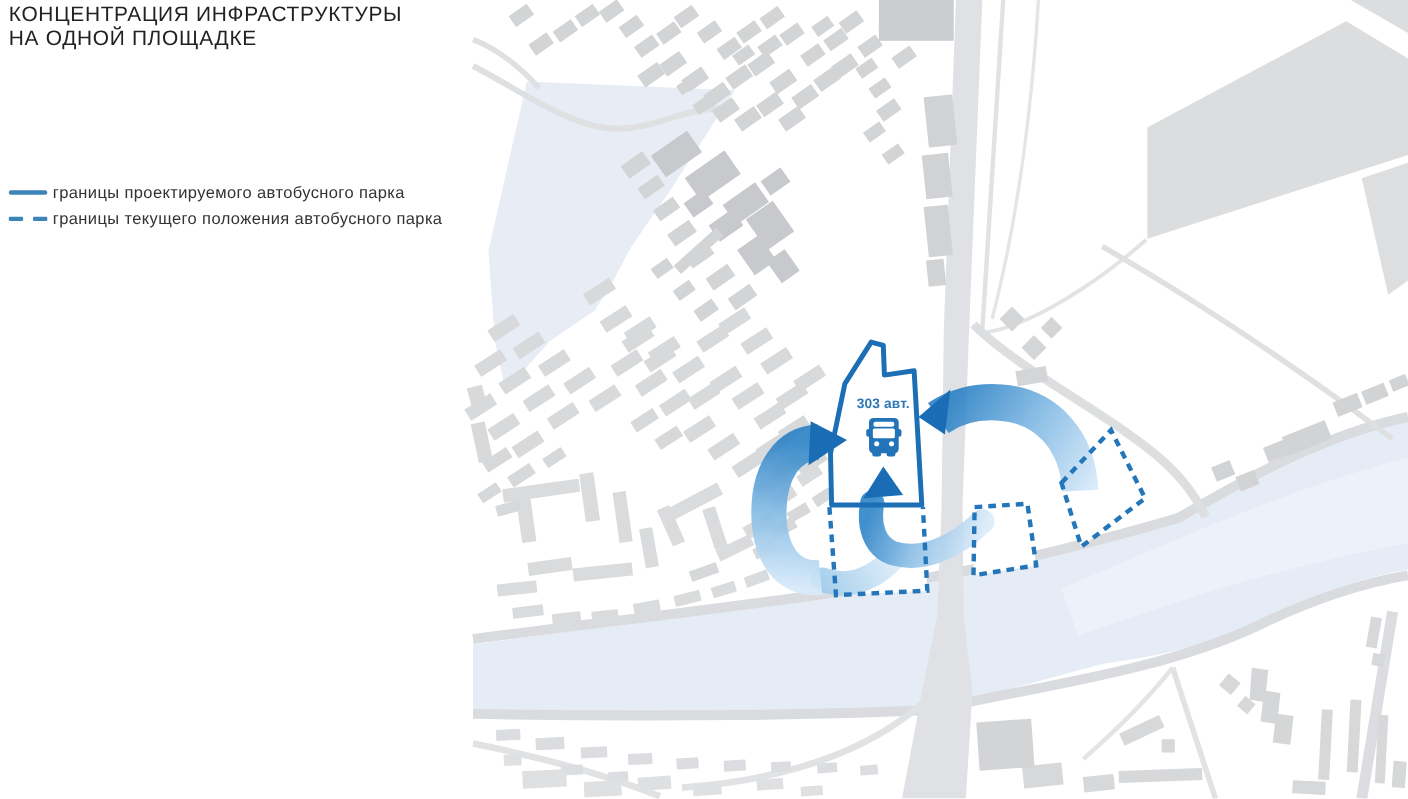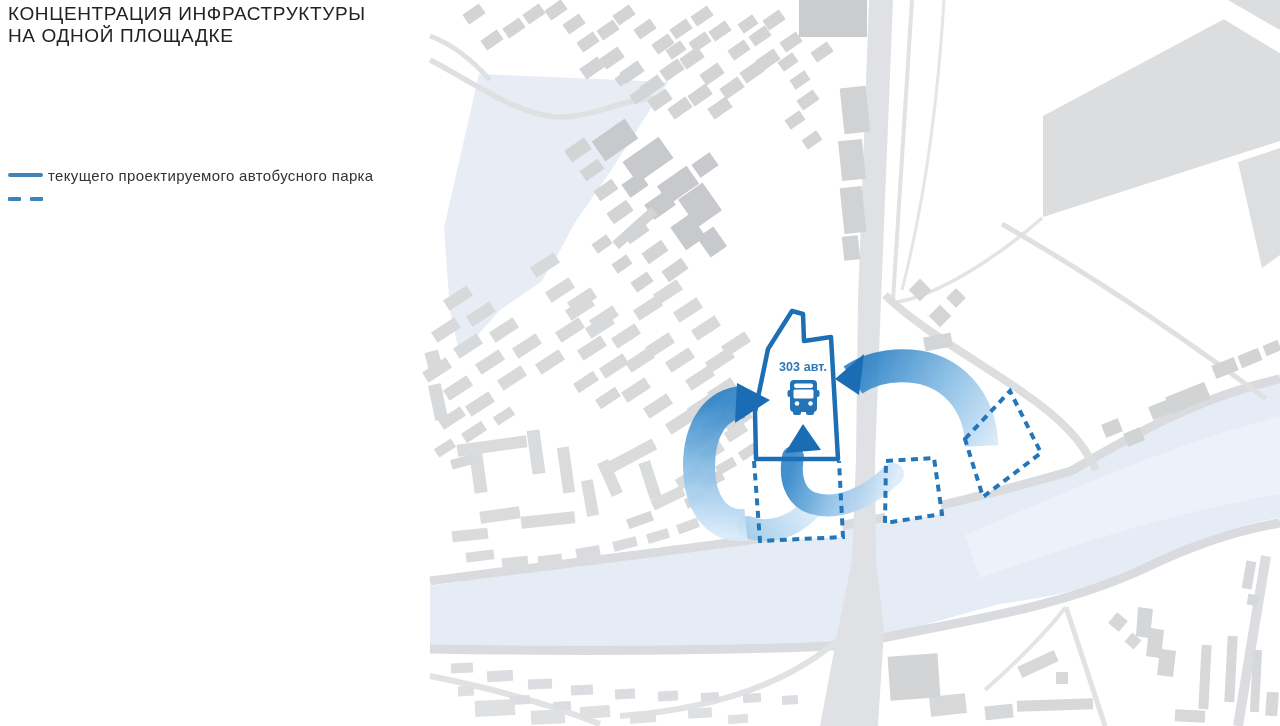--- a/index.html
+++ b/index.html
@@ -338,22 +338,23 @@
 
 <text x="803" y="371" font-family="Liberation Sans, sans-serif" font-size="12.5" font-weight="bold" fill="#2f77b6" text-anchor="middle" letter-spacing="0.1">303 авт.</text>
 </svg>
 
 <div class="title">КОНЦЕНТРАЦИЯ ИНФРАСТРУКТУРЫ<br>НА ОДНОЙ ПЛОЩАДКЕ</div>
 
 <div class="legend">
 
 <div class="lrow">
       <span class="sw solid"></span>
-      <span class="ltext">текущего проектируемого автобусного парка</span>
+      <span class="ltext">границы проектируемого автобусного парка</span>
     </div>
 
 <div class="lrow">
       <span class="sw dash">
         <i></i>
         <i></i>
       </span>
+      <span class="ltext">границы текущего положения автобусного парка</span>
     </div>
 </div>
 
 </body></html>

